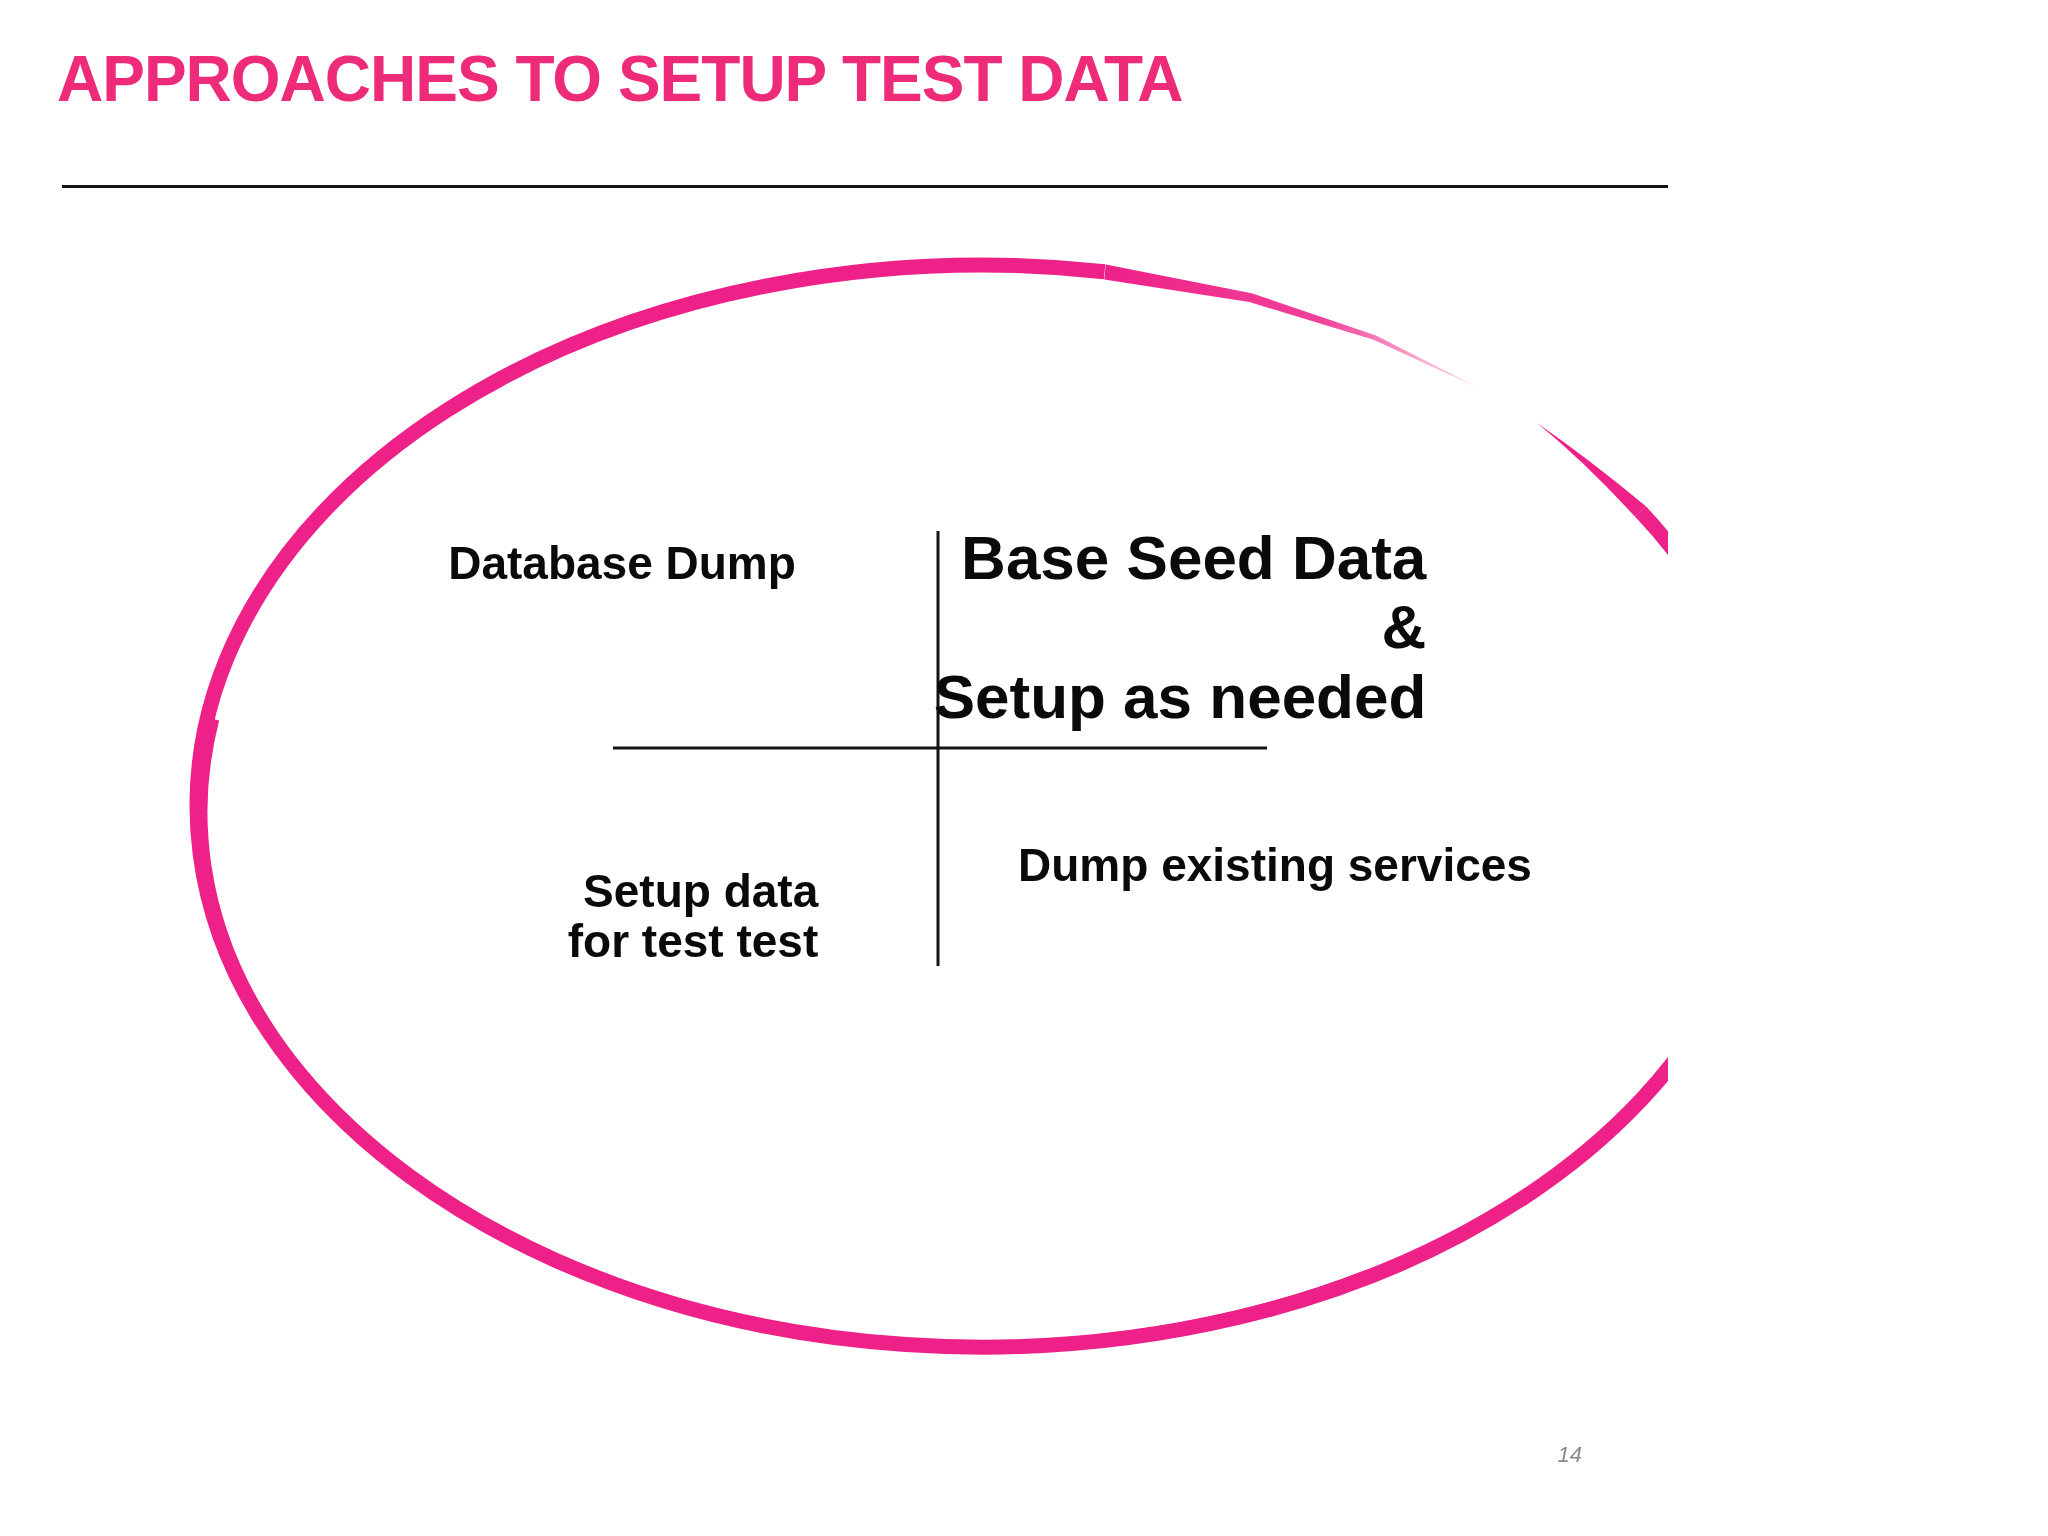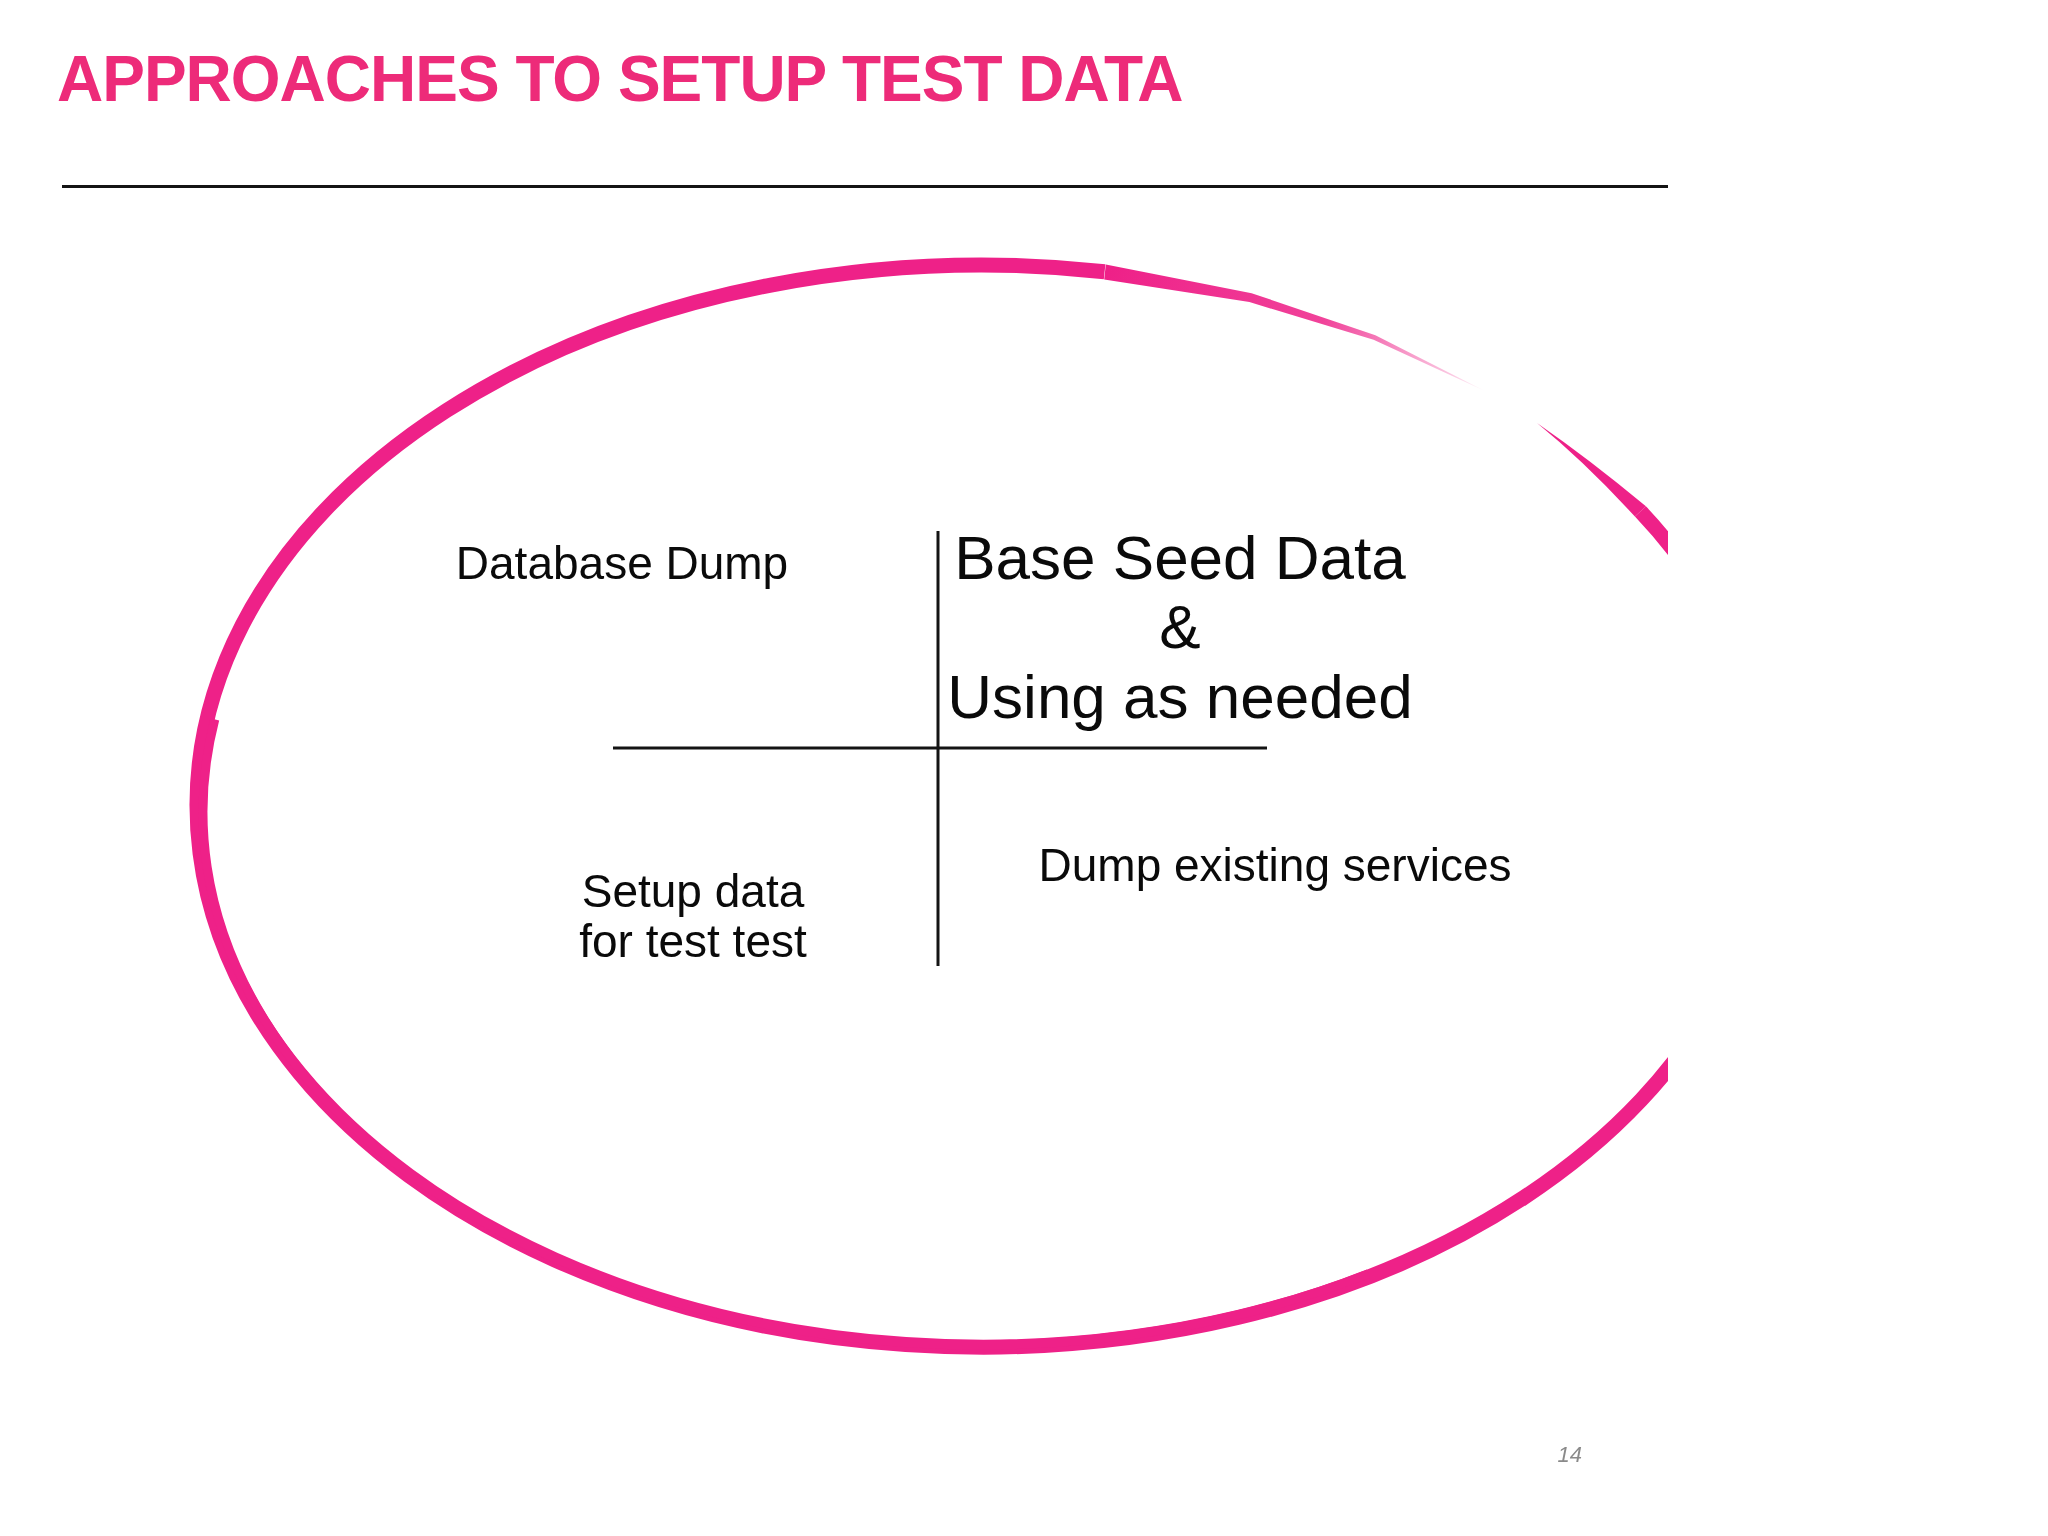--- a/index.html
+++ b/index.html
@@ -41,23 +41,23 @@
   }
   .ink{fill:none;stroke:var(--ellipse-pink);stroke-width:15;}
   .ink2{fill:none;stroke:var(--ellipse-pink);stroke-width:9;}
   .taper{fill:var(--ellipse-pink);stroke:none;}
   .fade{fill:url(#fadeTail);stroke:none;}
   stop{stop-color:var(--ellipse-pink);}
   .divider{stroke:var(--divider-black);stroke-width:3;}
   .label{
     position:absolute;
     transform:translateX(-50%);
-    text-align:center;
+    text-align:right;
     color:var(--label-black);
-    font-weight:400;
+    font-weight:700;
     white-space:nowrap;
   }
   .label.tl{left:622px;top:538px;font-size:46px;line-height:1.09;}
   .label.tr{left:1180px;top:523px;font-size:62px;line-height:1.12;}
   .label.bl{left:693px;top:866px;font-size:46px;line-height:1.09;}
   .label.br{left:1275px;top:840px;font-size:46px;line-height:1.09;}
   .page-number{
     position:absolute;
     right:86px;top:1442px;
     font-size:22px;
@@ -97,21 +97,21 @@
     <line class="divider" x1="613" y1="748" x2="1267" y2="748"></line>
   </svg>
 
   <div class="label tl">
     <div>Database Dump</div>
   </div>
 
   <div class="label tr">
     <div>Base Seed Data</div>
     <div>&amp;</div>
-    <div>Using as needed</div>
+    <div>Setup as needed</div>
   </div>
 
   <div class="label bl">
     <div>Setup data</div>
     <div>for test test</div>
   </div>
 
   <div class="label br">
     <div>Dump existing services</div>
   </div>

